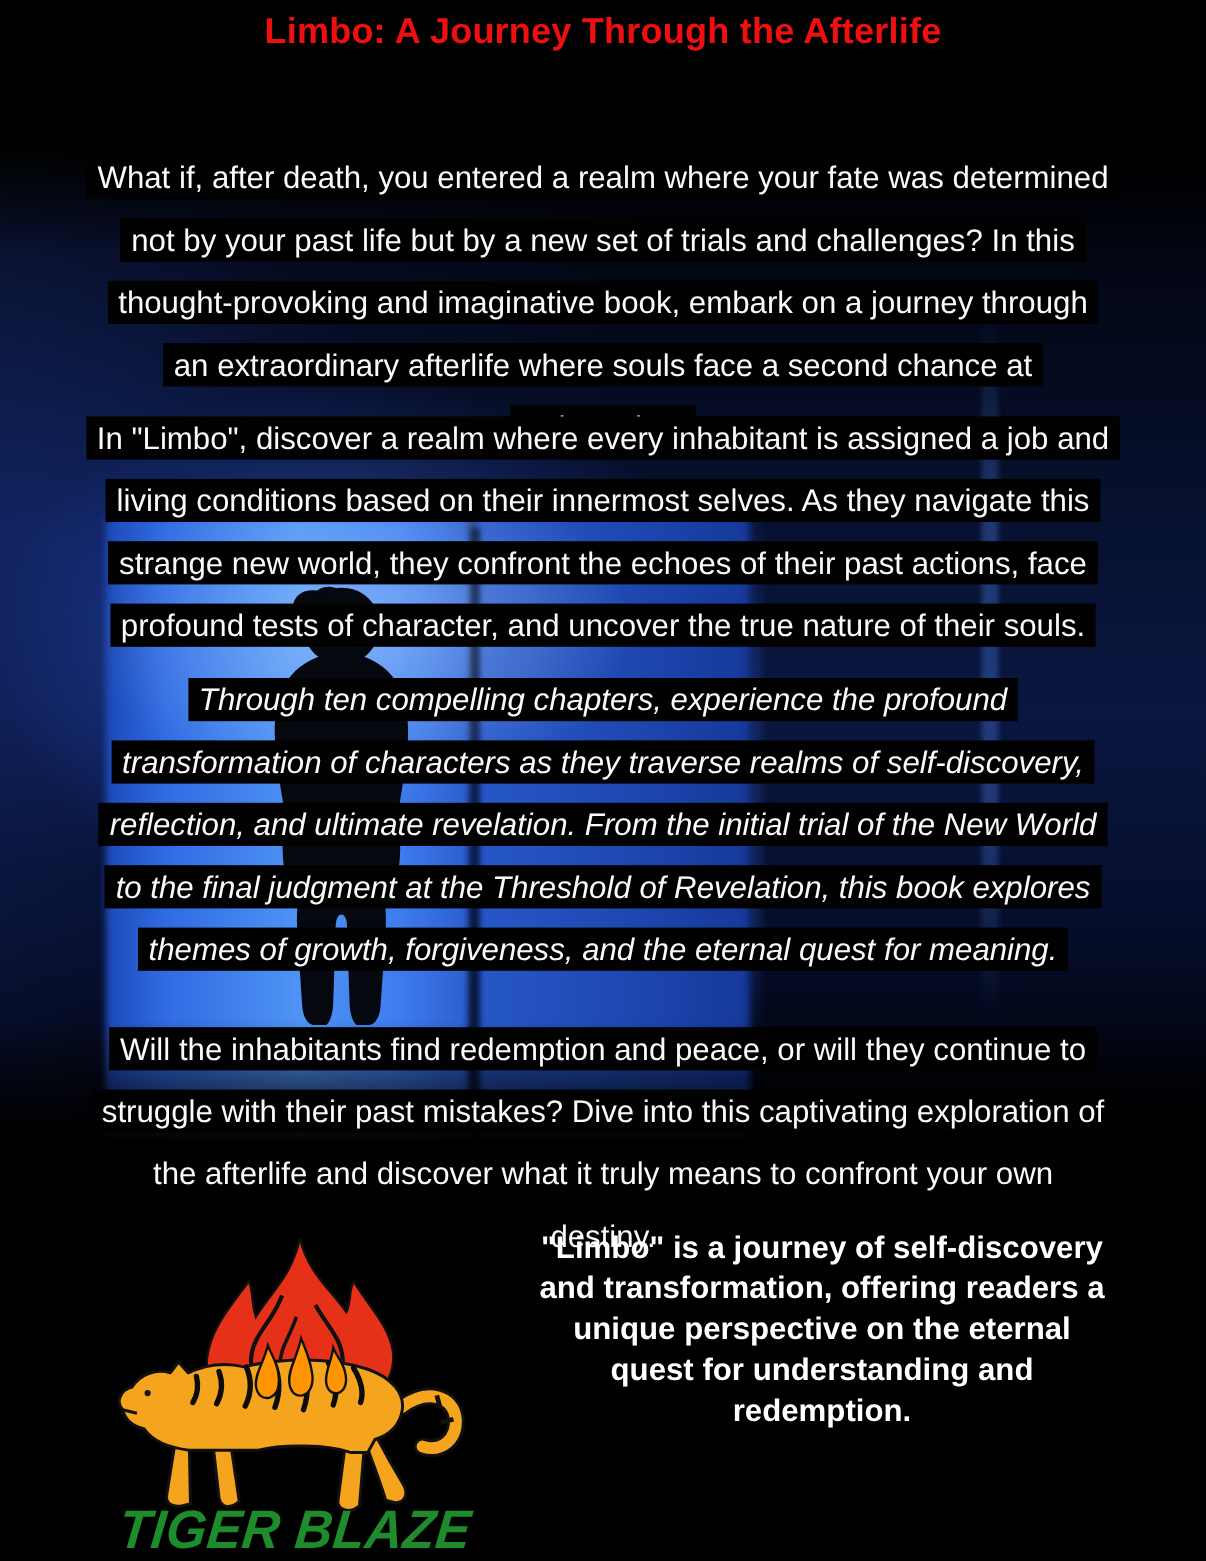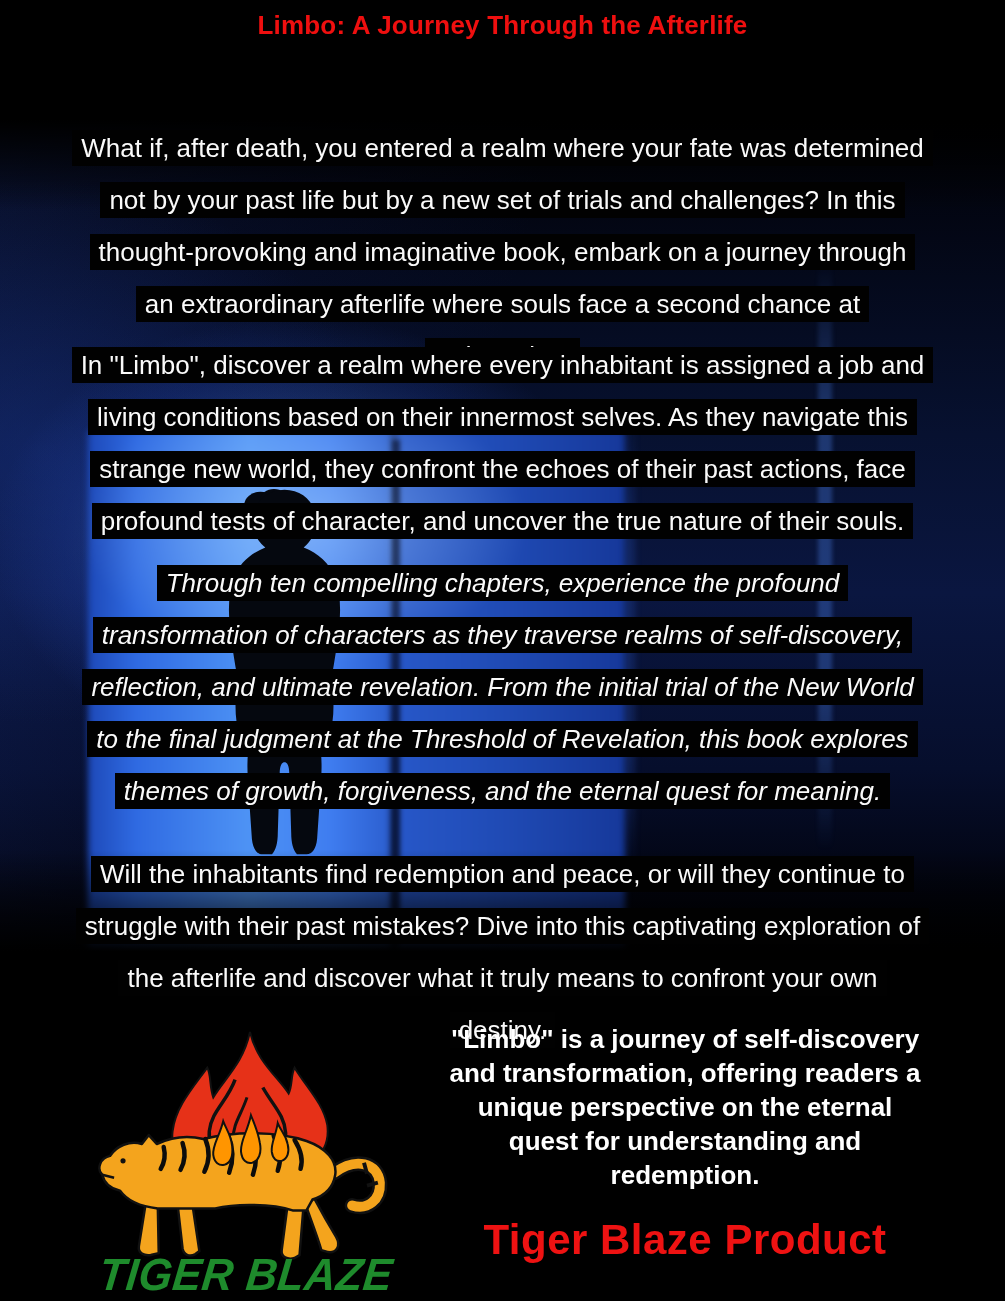--- a/index.html
+++ b/index.html
@@ -41,21 +41,21 @@
   }
   .fade-top    { position:absolute; left:0; top:0; width:100%; height:110px;
                  background:linear-gradient(180deg, #000 18%, transparent); }
   .fade-bottom { position:absolute; left:0; bottom:0; width:100%; height:130px;
                  background:linear-gradient(0deg, #000 22%, transparent); }
   .silhouette  { position:absolute; left:203px; top:386px; }
 
   
   .title {
     position:absolute; left:0; top:10px; width:100%; margin:0;
-    text-align:center; color:#ef0f0f; font-size:26px; font-weight:bold;
+    text-align:center; color:#ef0f0f; font-size:30px; font-weight:bold;
     letter-spacing:0.2px;
   }
   .para {
     position:absolute; left:16px; right:16px; margin:0;
     text-align:center; white-space:pre-line;
     font-size:26px; line-height:52px; color:#fafafa;
   }
   .hl {
     background:#010101; padding:3px 9px;
     -webkit-box-decoration-break:clone; box-decoration-break:clone;
@@ -137,21 +137,20 @@
   <p class="para p4"><span class="hl">Will the inhabitants find redemption and peace, or will they continue to
 struggle with their past mistakes? Dive into this captivating exploration of
 the afterlife and discover what it truly means to confront your own
 destiny.</span></p>
 
   <div class="blurb">"Limbo" is a journey of self-discovery
 and transformation, offering readers a
 unique perspective on the eternal
 quest for understanding and
 redemption.</div>
-  <div class="brand">Tiger Blaze Product</div>
 
   <div class="logo">
     <svg width="318" height="238" viewBox="0 0 320 240" aria-hidden="true">
 
       <g>
         <path fill="#e63118" stroke="#111" stroke-width="2" d="M165,6 C158,38 140,52 128,72 C124,60 126,50 122,42
              C106,64 90,82 87,106 C85,122 93,132 101,136
              L229,136 C239,128 245,116 243,100 C239,78 222,62 210,42
              C206,50 208,60 204,68 C192,50 172,36 165,6 Z"></path>
         <path fill="none" stroke="#111" stroke-width="3.5" d="M150,54 C142,76 126,86 124,106 C123,118 128,128 134,134"></path>

